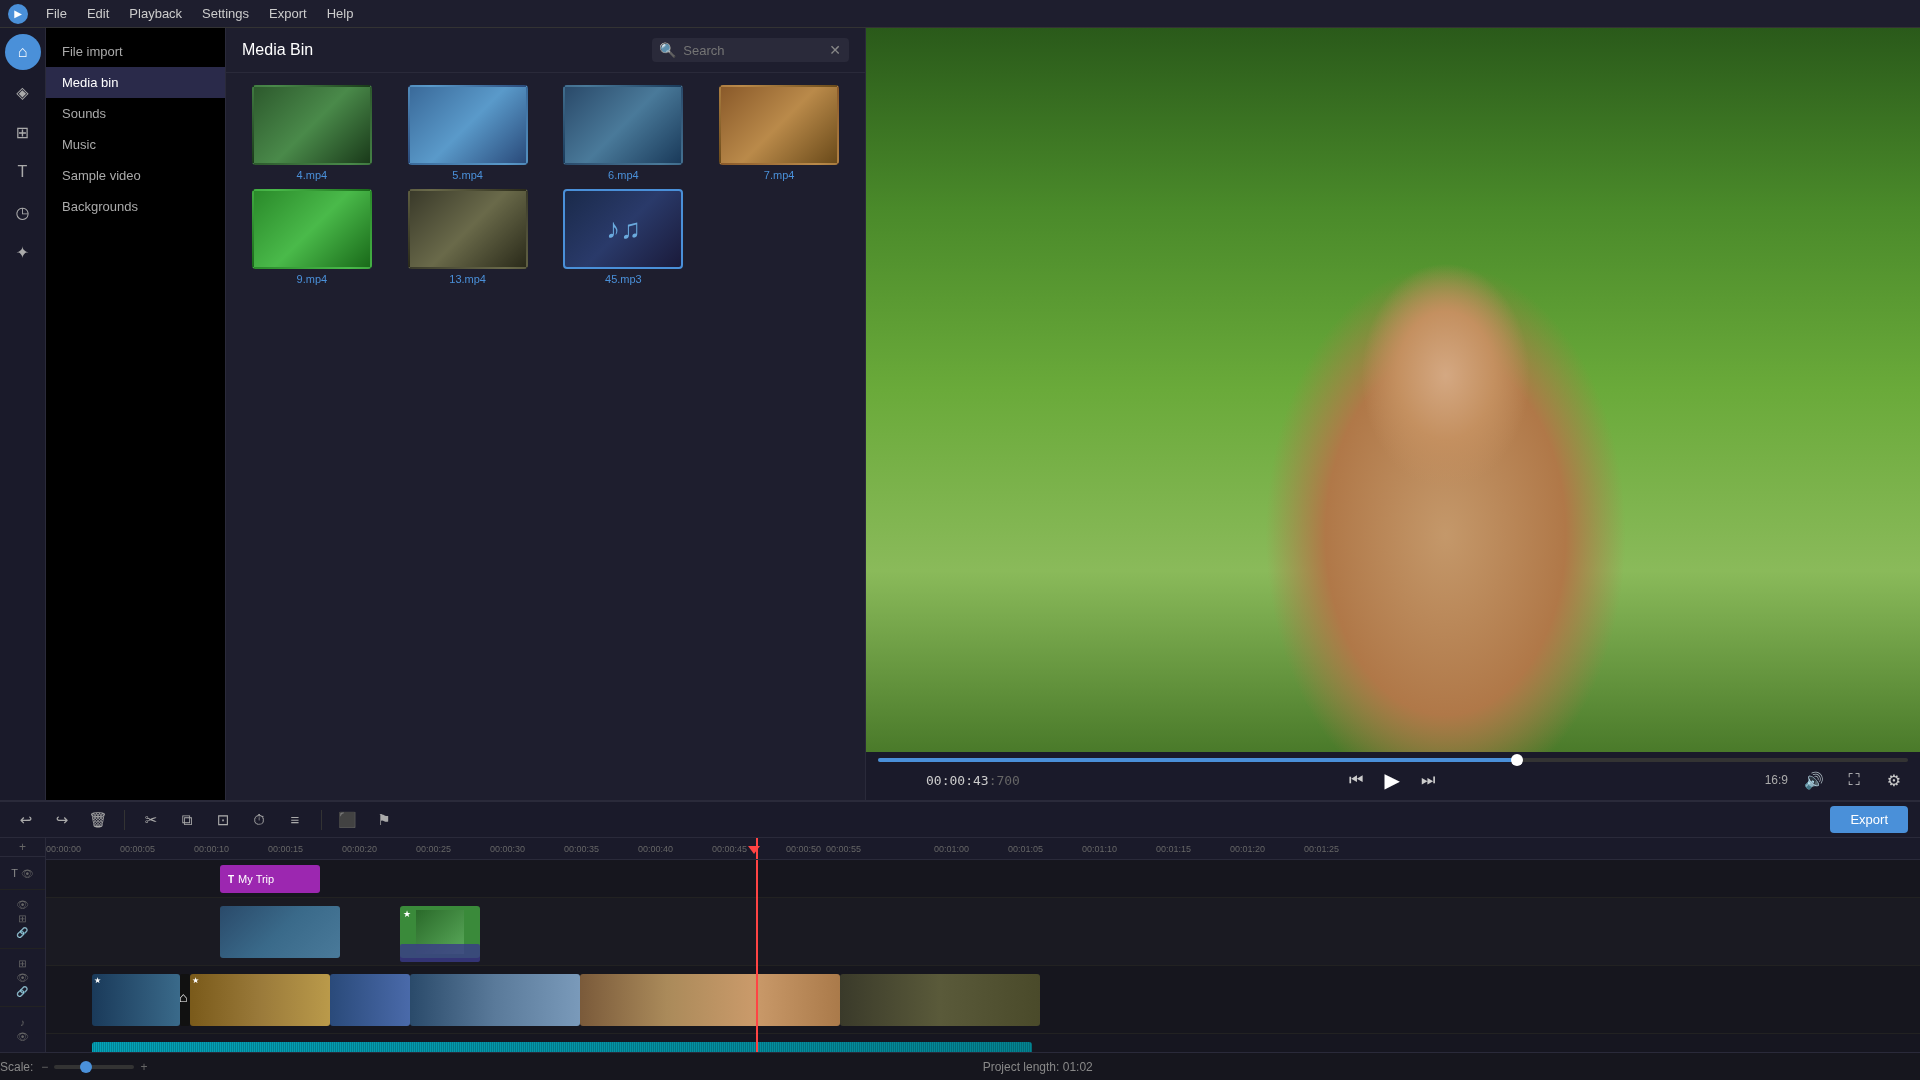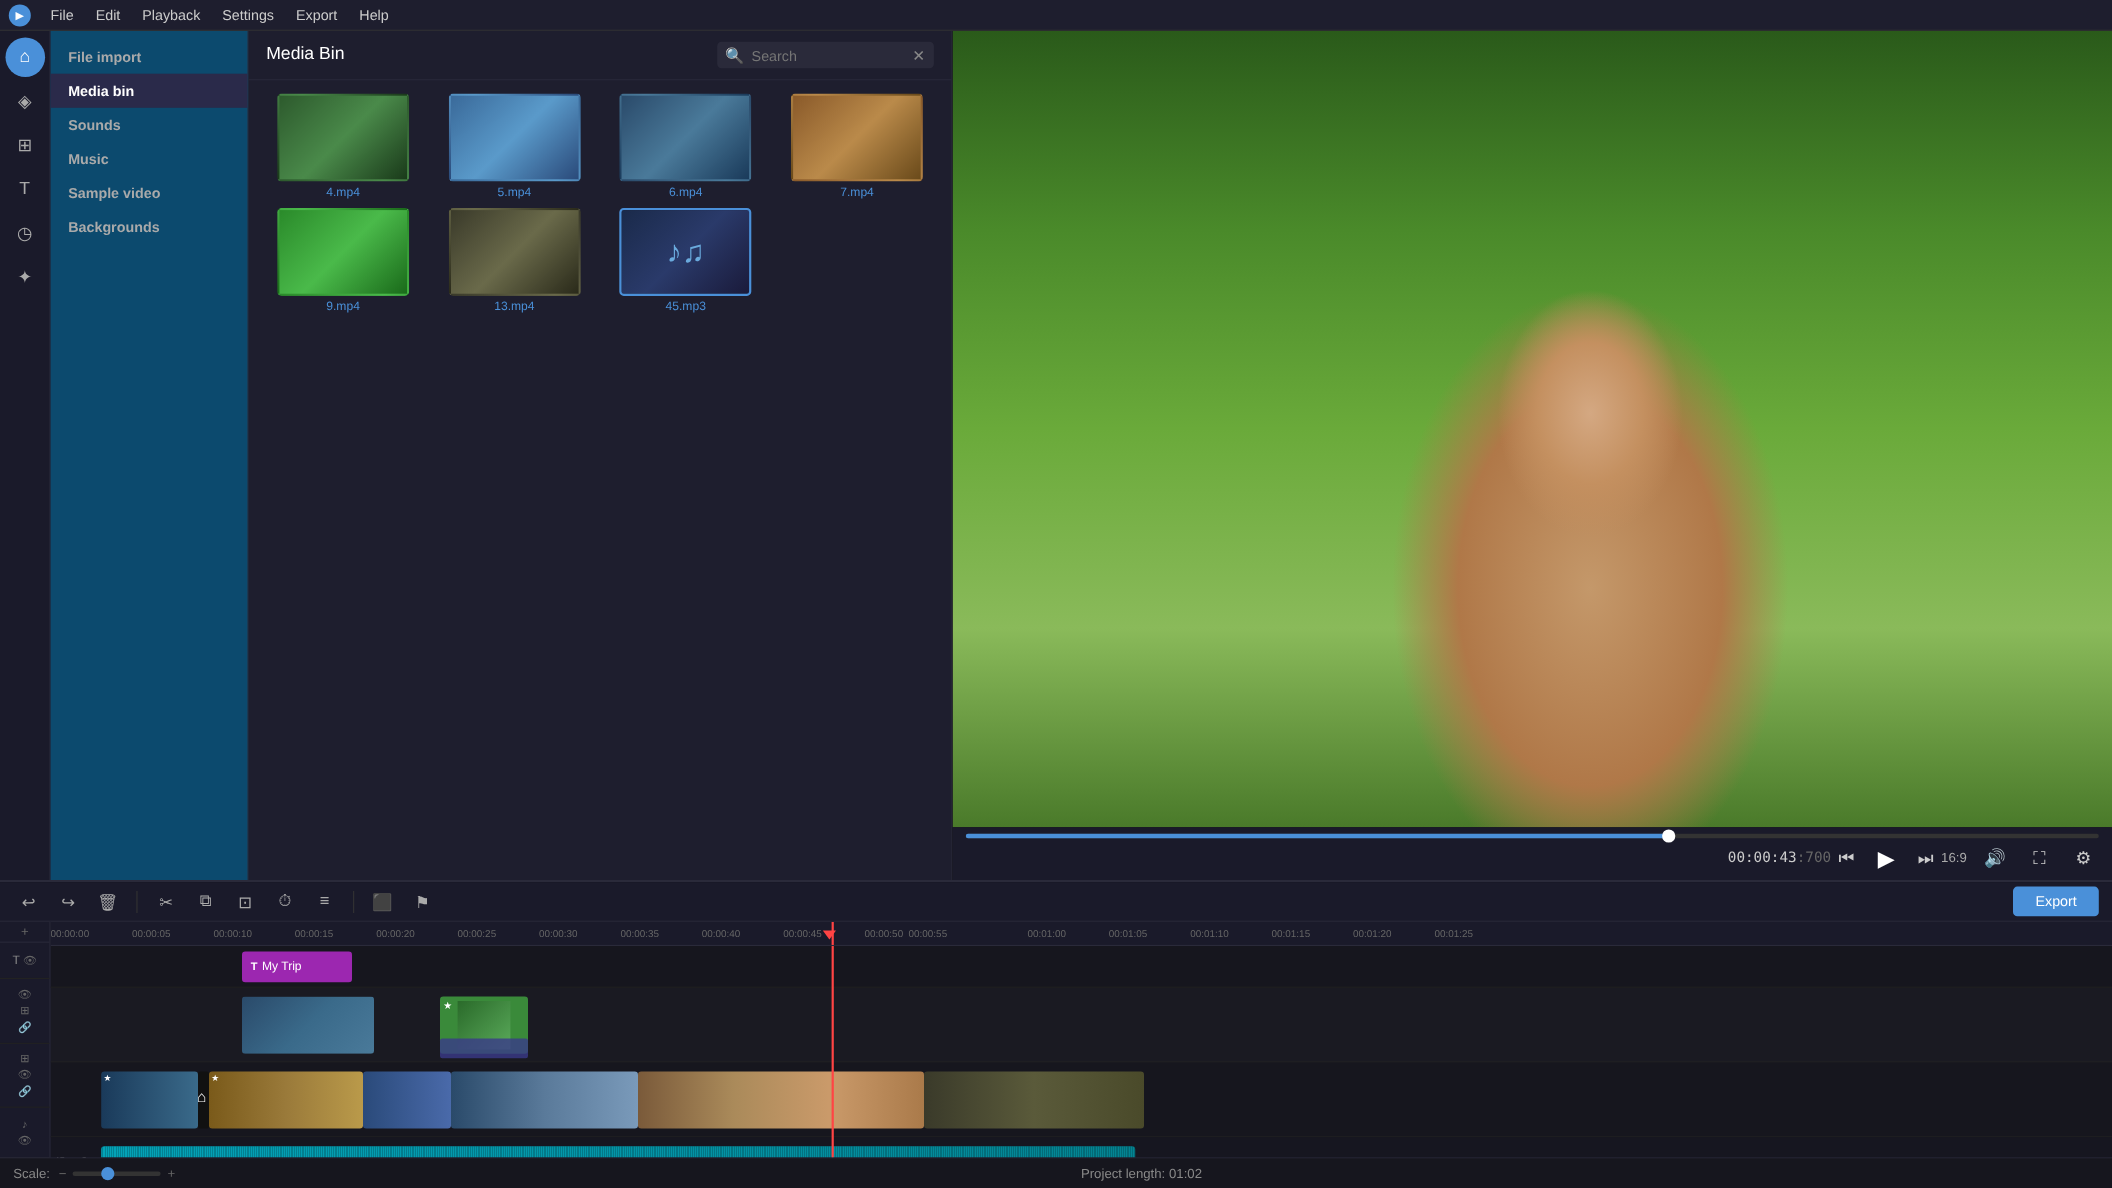--- a/index.html
+++ b/index.html
@@ -59,25 +59,24 @@
       justify-content: center;
       cursor: pointer;
       font-size: 16px;
       color: #aaa;
     }
     .icon-btn.active { background: #4a90d9; color: white; }
 
     
     #nav-panel {
       width: 180px;
-      background: #0c4a6e;
+      background: #000000;
       border-right: 1px solid #2a2a3a;
       flex-shrink: 0;
       padding-top: 8px;
-      font-weight: bold;
     }
     .nav-item {
       padding: 8px 16px;
       font-size: 13px;
       cursor: pointer;
       color: #aaa;
     }
     .nav-item.active { color: #fff; background: #2a2a4a; }
 
     
@@ -220,21 +219,21 @@
       background: white;
       border-radius: 50%;
       position: absolute;
       top: -4px;
       left: 62%;
       transform: translateX(-50%);
     }
     #playback-controls {
       display: flex;
       align-items: center;
-      justify-content: flex-end;
+      justify-content: space-between;
       margin-left: 48px;
     }
     #time-display {
       font-size: 13px;
       color: #ccc;
       font-family: monospace;
     }
     .ctrl-btns { display: flex; align-items: center; gap: 8px; }
     .ctrl-btn {
       width: 28px;
@@ -390,21 +389,21 @@
       top: 8px;
     }
 
     
     #scale-bar {
       height: 28px;
       background: #16161e;
       border-top: 1px solid #2a2a3a;
       display: flex;
       align-items: center;
-      padding: 0 12px;
+      padding: 0 0;
       gap: 8px;
     }
     #scale-label { font-size: 12px; color: #888; }
     #scale-slider-container {
       display: flex;
       align-items: center;
       gap: 6px;
     }
     .scale-icon { color: #666; font-size: 12px; cursor: pointer; }
     #scale-slider {

